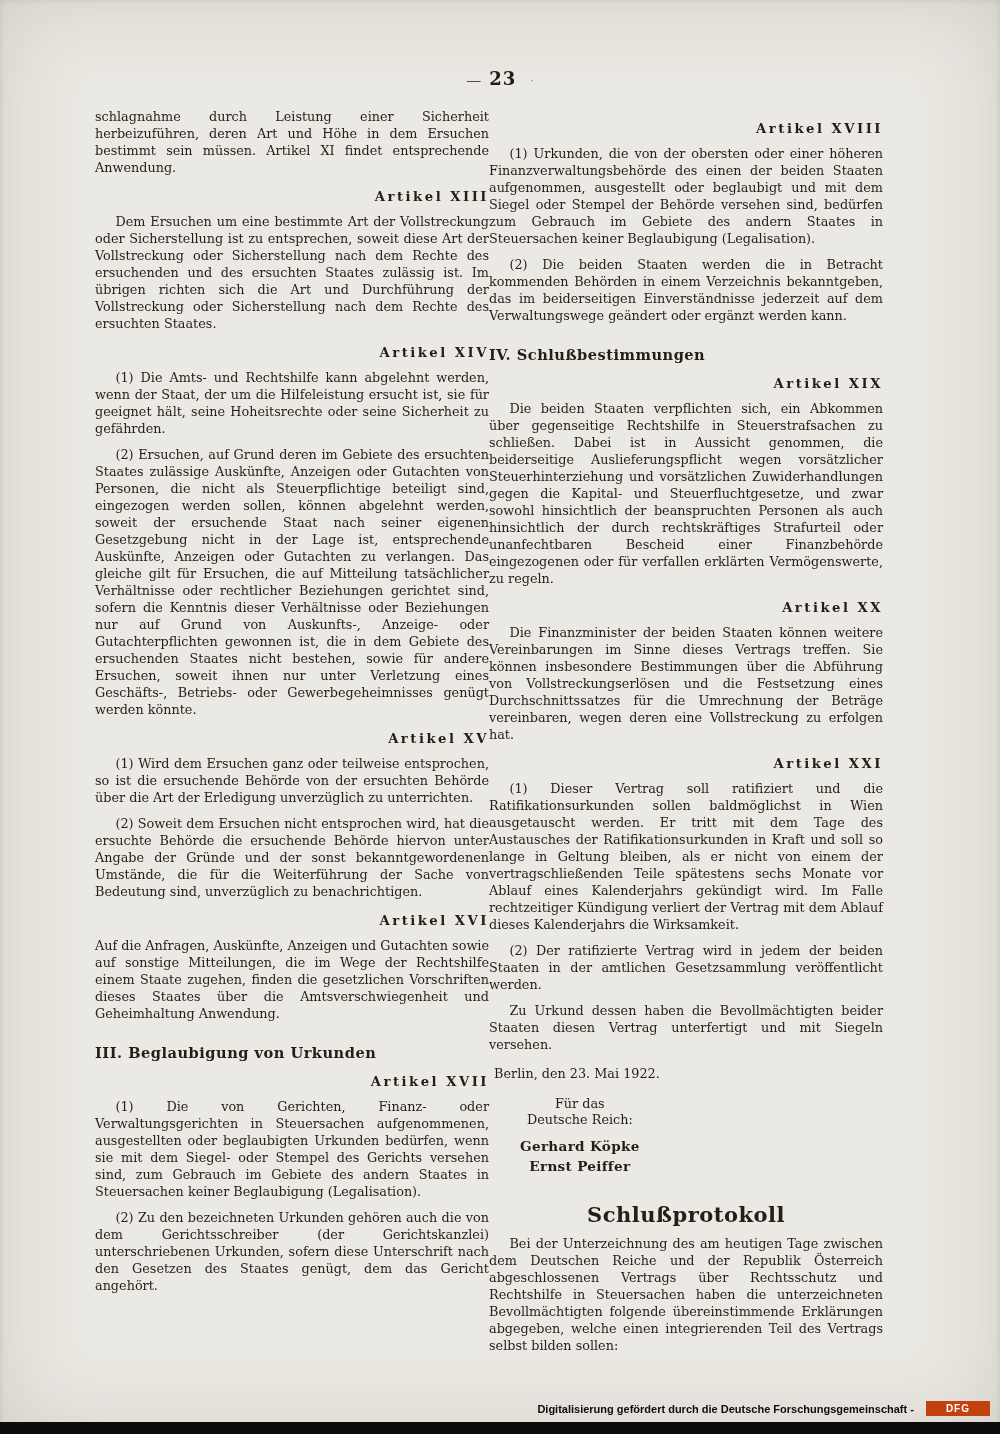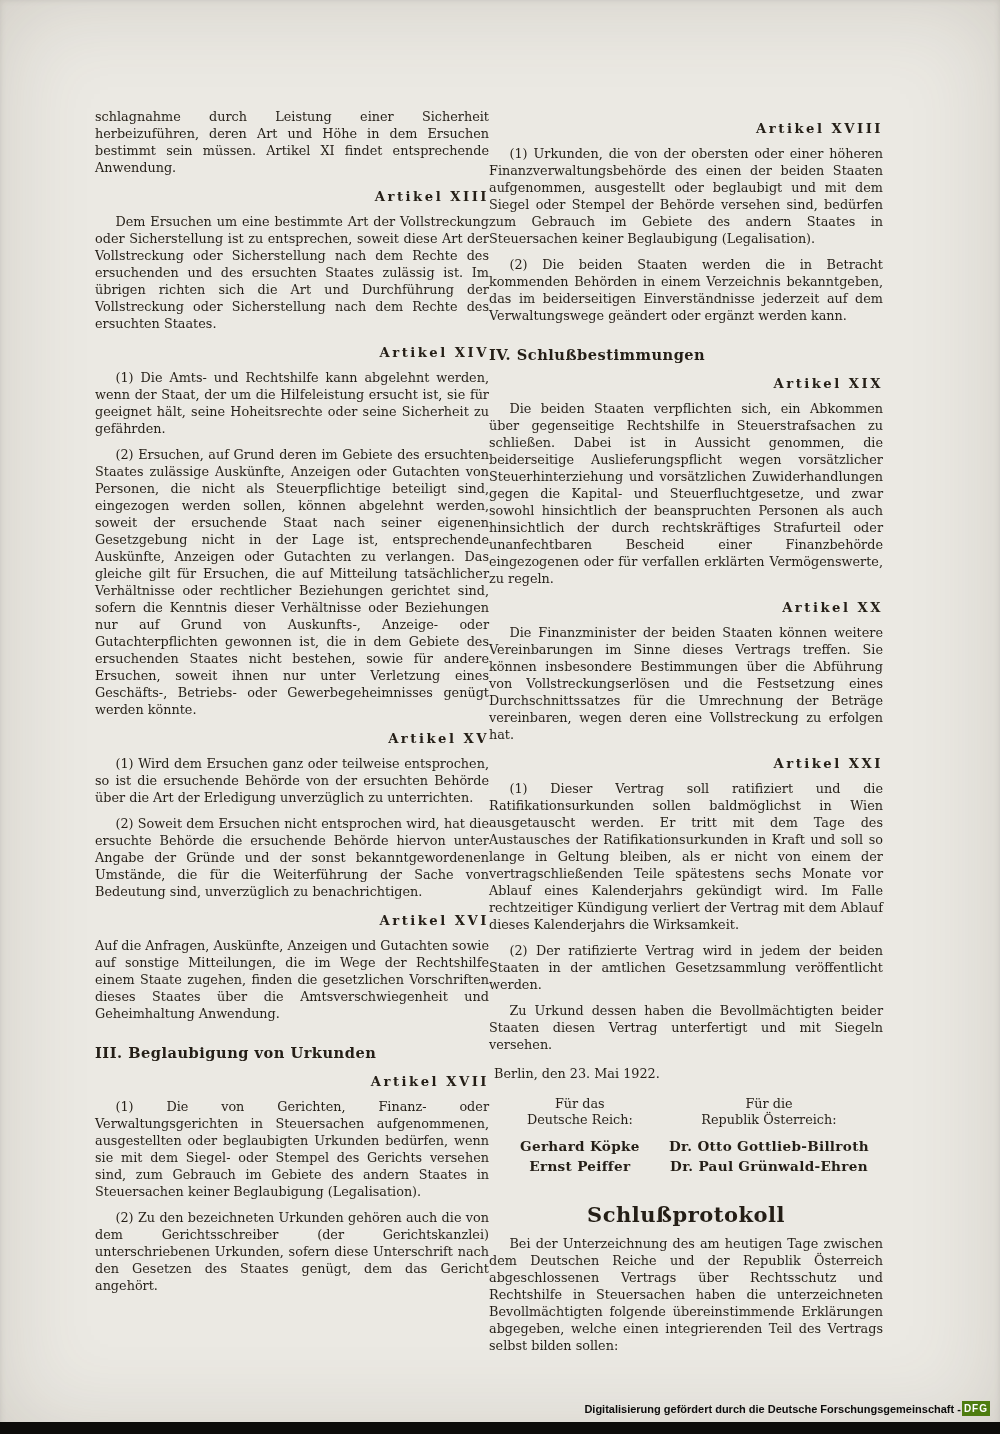--- a/index.html
+++ b/index.html
@@ -75,47 +75,50 @@
   .sig-col.left { width: 45%; }
   .sig-col.right { width: 53%; }
   .sig-head { font-size: 12.8px; line-height: 16px; margin-bottom: 8px; }
   .sig-name { font-weight: bold; font-size: 13.6px; line-height: 20px; letter-spacing: 0.3px; }
 
   .scan-footer {
     position: absolute;
     right: 10px; bottom: 18px;
     display: flex;
     align-items: center;
-    gap: 1px;
+    gap: 12px;
     font-family: "Liberation Sans", "DejaVu Sans", sans-serif;
     font-size: 11px;
     font-weight: bold;
     color: #0c0c0c;
   }
   .dfg-logo {
     display: inline-block;
-    background: #4d7c0f;
+    background: #c2410c;
     color: #ffffff;
     font-size: 10px;
     font-weight: bold;
-    padding: 2px 2px;
+    padding: 2px 20px;
     letter-spacing: 1px;
   }
   .bottom-strip {
     position: absolute;
     left: 0; right: 0; bottom: 0;
     height: 12px;
     background: #0d0c0a;
   }
 </style>
 </head>
 <body>
 
 <div class="page">
 
+  <header class="pagehead">
+    <span class="dash">—</span><span class="pagenum">23</span><span class="mark">·</span>
+  </header>
 
   <main class="columns">
     <section class="col" id="col-left">
         <div class="continuation">schlagnahme durch Leistung einer Sicherheit herbeizuführen, deren Art und Höhe in dem Ersuchen bestimmt sein müssen. Artikel XI findet entsprechende Anwendung.</div>
         <div class="article-heading">Artikel XIII</div>
         <div class="paragraph">Dem Ersuchen um eine bestimmte Art der Vollstreckung oder Sicherstellung ist zu entsprechen, soweit diese Art der Vollstreckung oder Sicherstellung nach dem Rechte des ersuchenden und des ersuchten Staates zulässig ist. Im übrigen richten sich die Art und Durchführung der Vollstreckung oder Sicherstellung nach dem Rechte des ersuchten Staates.</div>
         <div class="article-heading">Artikel XIV</div>
         <div class="paragraph">(1) Die Amts- und Rechtshilfe kann abgelehnt werden, wenn der Staat, der um die Hilfeleistung ersucht ist, sie für geeignet hält, seine Hoheitsrechte oder seine Sicherheit zu gefährden.</div>
         <div class="paragraph">(2) Ersuchen, auf Grund deren im Gebiete des ersuchten Staates zulässige Auskünfte, Anzeigen oder Gutachten von Personen, die nicht als Steuerpflichtige beteiligt sind, eingezogen werden sollen, können abgelehnt werden, soweit der ersuchende Staat nach seiner eigenen Gesetzgebung nicht in der Lage ist, entsprechende Auskünfte, Anzeigen oder Gutachten zu verlangen. Das gleiche gilt für Ersuchen, die auf Mitteilung tatsächlicher Verhältnisse oder rechtlicher Beziehungen gerichtet sind, sofern die Kenntnis dieser Verhältnisse oder Beziehungen nur auf Grund von Auskunfts-, Anzeige- oder Gutachterpflichten gewonnen ist, die in dem Gebiete des ersuchenden Staates nicht bestehen, sowie für andere Ersuchen, soweit ihnen nur unter Verletzung eines Geschäfts-, Betriebs- oder Gewerbegeheimnisses genügt werden könnte.</div>
         <div class="article-heading">Artikel XV</div>
@@ -144,28 +147,20 @@
         <div class="dateline">Berlin, den 23. Mai 1922.</div>
         <div class="signatures">
           <div class="sig-col left">
             <div class="sig-head">
               <div>Für das</div>
               <div>Deutsche Reich:</div>
             </div>
             <div class="sig-name">Gerhard Köpke</div>
             <div class="sig-name">Ernst Peiffer</div>
           </div>
-          <div class="sig-col right">
-            <div class="sig-head">
-              <div>Für die</div>
-              <div>Republik Österreich:</div>
-            </div>
-            <div class="sig-name">Dr. Otto Gottlieb-Billroth</div>
-            <div class="sig-name">Dr. Paul Grünwald-Ehren</div>
-          </div>
         </div>
         <div class="protocol-title">Schlußprotokoll</div>
         <div class="paragraph">Bei der Unterzeichnung des am heutigen Tage zwischen dem Deutschen Reiche und der Republik Österreich abgeschlossenen Vertrags über Rechtsschutz und Rechtshilfe in Steuersachen haben die unterzeichneten Bevollmächtigten folgende übereinstimmende Erklärungen abgegeben, welche einen integrierenden Teil des Vertrags selbst bilden sollen:</div>
       </section>
   </main>
 
   <div class="scan-footer">
     <span>Digitalisierung gefördert durch die Deutsche Forschungsgemeinschaft -</span>
     <span class="dfg-logo">DFG</span>
   </div>

